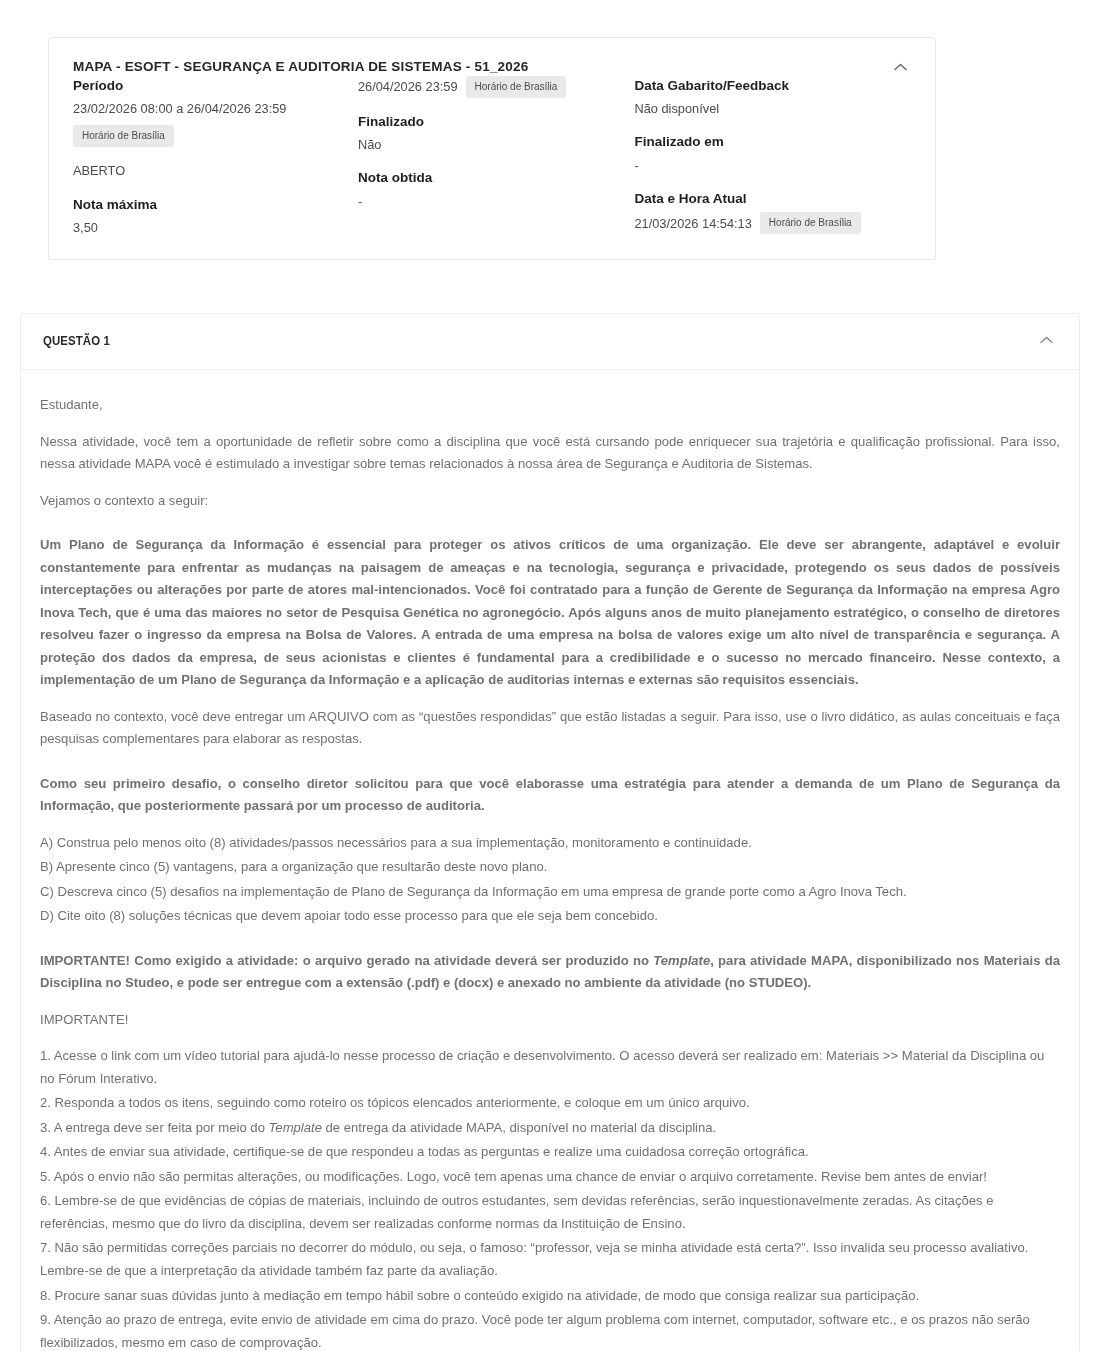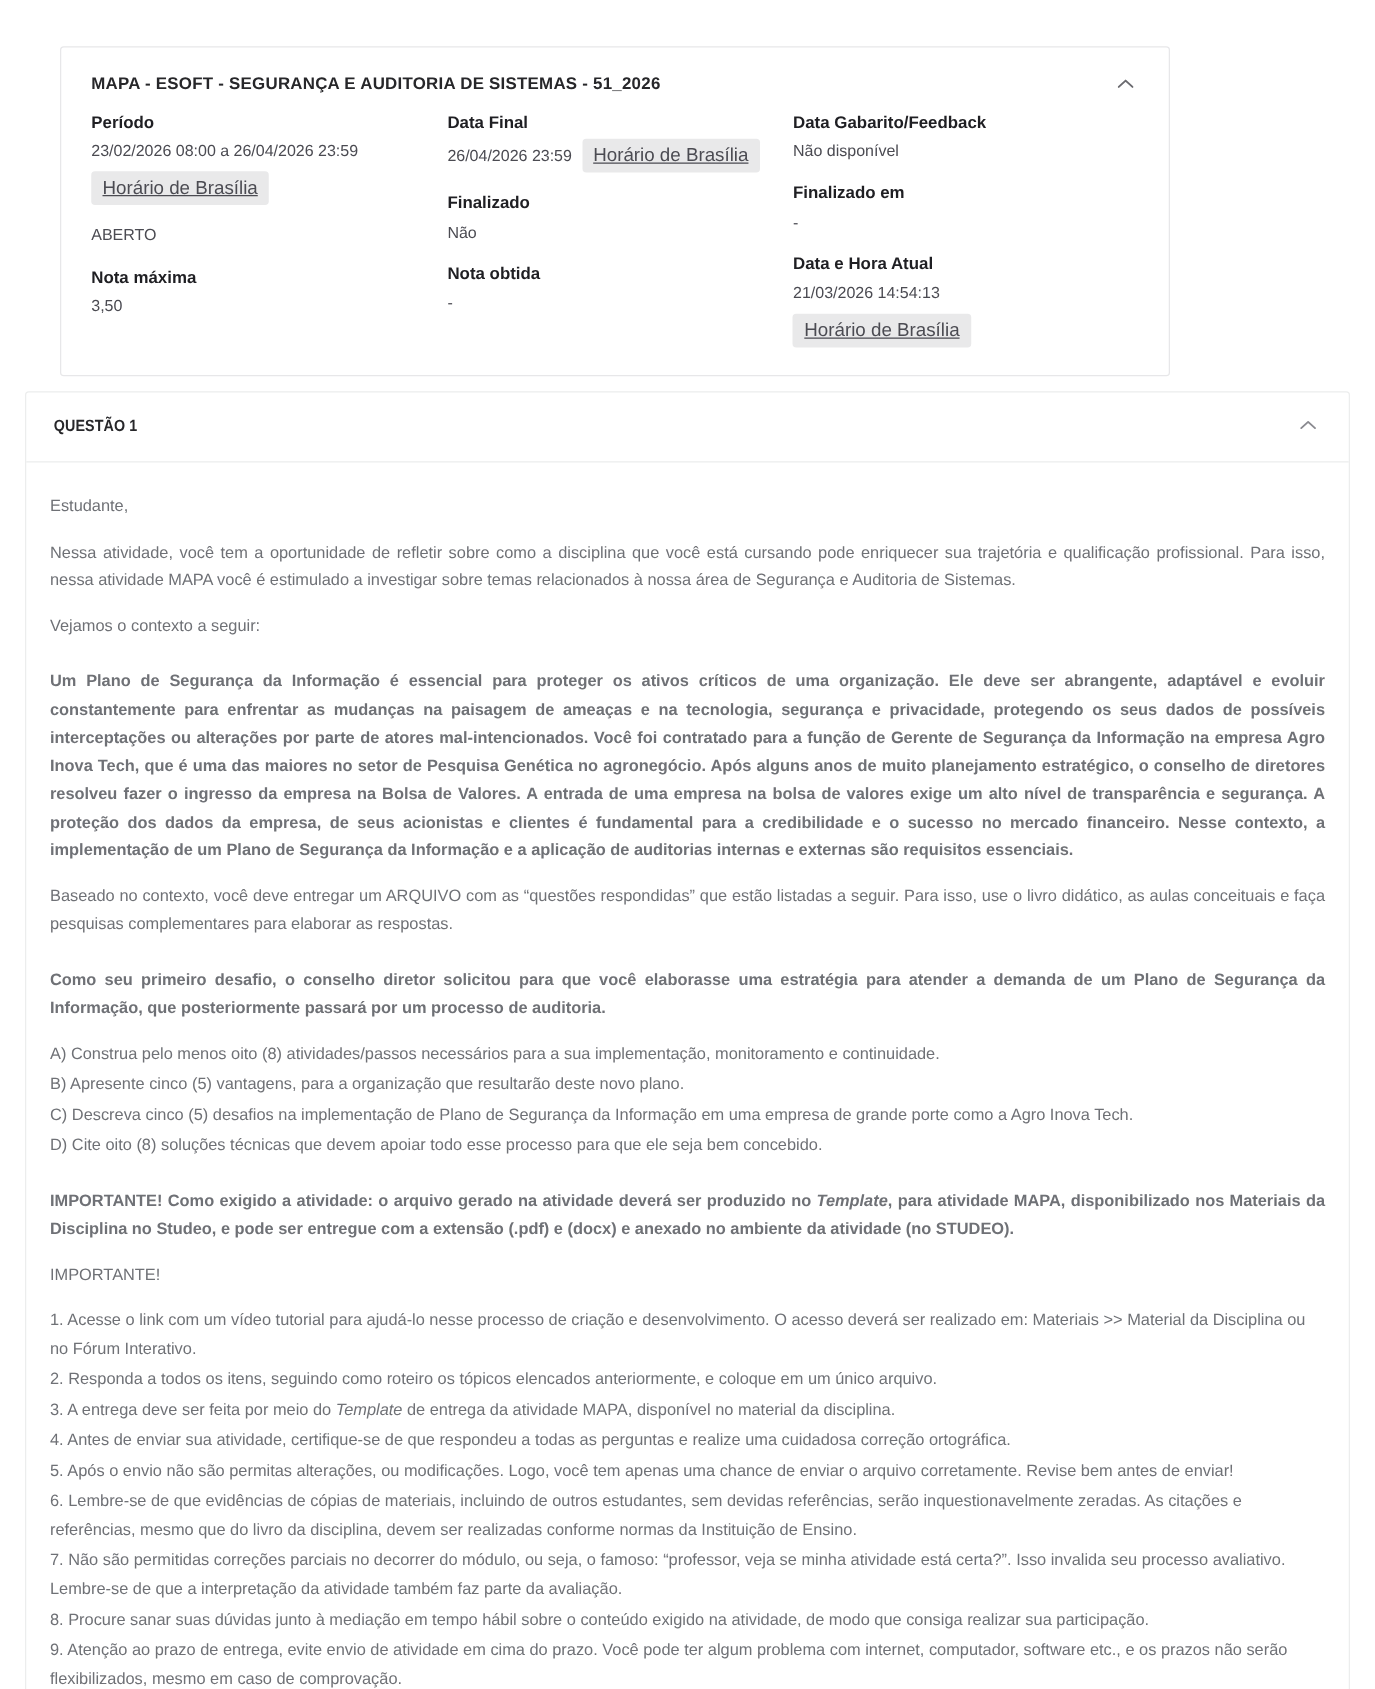--- a/index.html
+++ b/index.html
@@ -48,21 +48,21 @@
     display: flex;
     align-items: center;
     justify-content: center;
     flex: 0 0 auto;
     cursor: pointer;
   }
   .chevron-btn svg { display: block; }
 
   .cols {
     display: flex;
-    margin-top: 12px;
+    margin-top: 0;
   }
   .col { flex: 0 0 33.33%; padding-right: 18px; }
   .col:nth-child(1) { flex-basis: 34%; }
   .col:nth-child(2) { flex-basis: 33%; }
   .col:nth-child(3) { flex-basis: 33%; }
 
   .field { margin-bottom: 14px; }
   .field:last-child { margin-bottom: 0; }
   .field-label {
     font-size: 13.5px;
@@ -78,26 +78,25 @@
     display: flex;
     flex-wrap: wrap;
     align-items: center;
     gap: 8px;
   }
   .field-value.stack { display: block; }
   .badge {
     display: inline-block;
     background: #e9e9ea;
     color: #4b4b52;
-    font-size: 15px;
+    font-size: 10px;
     line-height: 1;
     padding: 6px 9px 6px 9px;
     border-radius: 3px;
     white-space: nowrap;
-    text-decoration: underline;
   }
   .badge-row { margin-top: 7px; }
 
   
   .question-card {
     position: absolute;
     left: 20px;
     top: 313px;
     width: 1060px;
     background: #ffffff;
@@ -163,21 +162,20 @@
         <div class="field-value">ABERTO</div>
       </div>
       <div class="field">
         <div class="field-label">Nota máxima</div>
         <div class="field-value">3,50</div>
       </div>
     </div>
 
     <div class="col">
       <div class="field">
-        <div class="field-label">Data Final</div>
         <div class="field-value">
           <span>26/04/2026 23:59</span>
           <span class="badge">Horário de Brasília</span>
         </div>
       </div>
       <div class="field">
         <div class="field-label">Finalizado</div>
         <div class="field-value">Não</div>
       </div>
       <div class="field">

